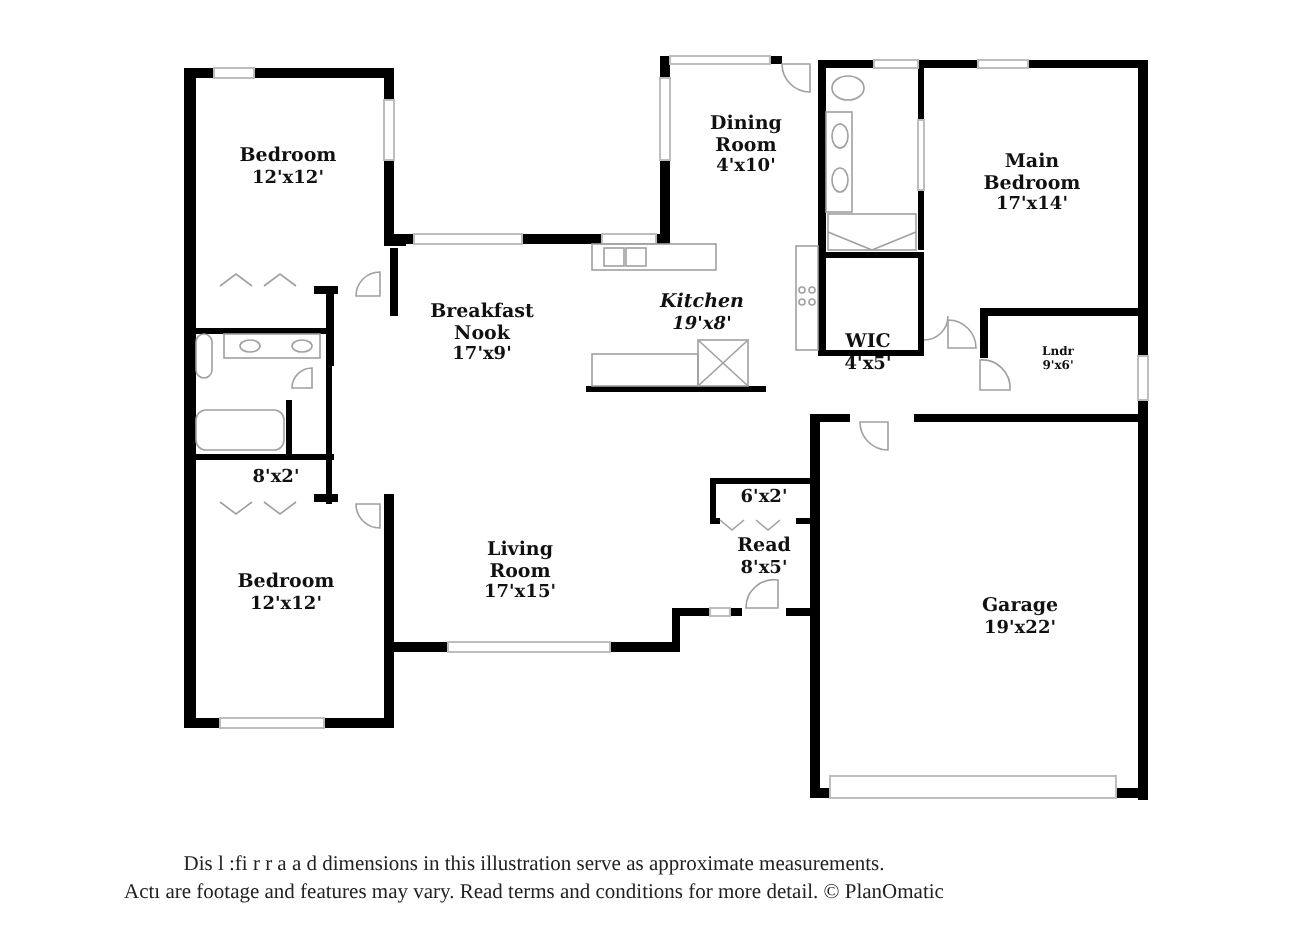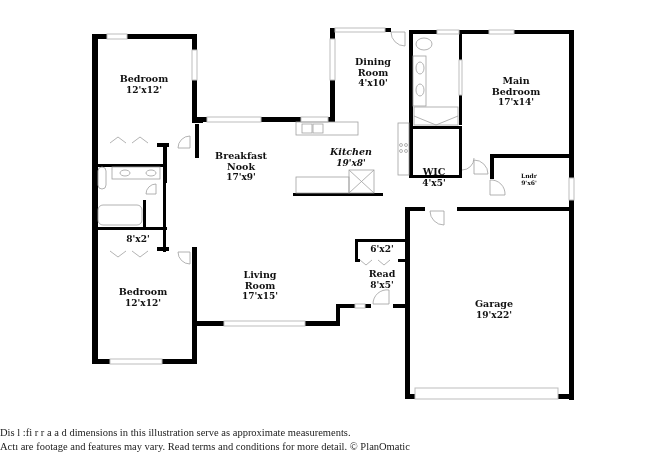--- a/index.html
+++ b/index.html
@@ -2,21 +2,21 @@
 <html><head>
 <meta charset="utf-8">
 <style>
   html, body { margin:0; padding:0; background:#ffffff; }
   body { width:650px; height:473px; position:relative; overflow:hidden; font-family:"DejaVu Serif", "Liberation Serif", serif; }
   .plan { position:absolute; left:0; top:0; width:650px; height:473px; }
   .label { position:absolute; text-align:center; color:#111; font-family:"DejaVu Serif","Liberation Serif",serif; line-height:1.12; transform:translate(-50%,-50%); white-space:nowrap; }
   .label .name { font-weight:bold; font-size:9.5px; display:block; }
   .label .dim { font-weight:bold; font-size:9px; display:block; }
   .label.small .name, .label.small .dim { font-size:6px; }
-  .disclaimer { position:absolute; left:0; width:534px; text-align:left; font-family:"Liberation Serif","DejaVu Serif",serif; font-size:10.5px; color:#222; }
+  .disclaimer { position:absolute; left:0; width:534px; text-align:center; font-family:"Liberation Serif","DejaVu Serif",serif; font-size:10.5px; color:#222; }
 </style>
 </head>
 <body>
 
 <svg class="plan" viewBox="0 0 650 473" xmlns="http://www.w3.org/2000/svg">
   <g fill="#000">
 
     <rect x="92" y="34" width="6" height="330"></rect>
     <rect x="92" y="34" width="105" height="5"></rect>
     <rect x="192" y="34" width="5" height="16"></rect>
@@ -187,19 +187,19 @@
   <span class="name">Bedroom</span>
   <span class="dim">12'x12'</span>
 </div>
 <div class="label" style="left:382px;top:249px;">
   <span class="dim">6'x2'</span>
 </div>
 <div class="label" style="left:382px;top:279px;">
   <span class="name">Read</span>
   <span class="dim">8'x5'</span>
 </div>
-<div class="label" style="left:494px;top:309px;">
+<div class="label" style="left:510px;top:309px;">
   <span class="name">Garage</span>
   <span class="dim">19'x22'</span>
 </div>
 
 <div class="disclaimer" style="top:427px;">Dis         l   :fi    r  r  a  a     d dimensions in this illustration serve as approximate measurements.</div>
 <div class="disclaimer" style="top:441px;">Actı     are footage and features may vary. Read terms and conditions for more detail. © PlanOmatic</div>
 
 </body></html>

